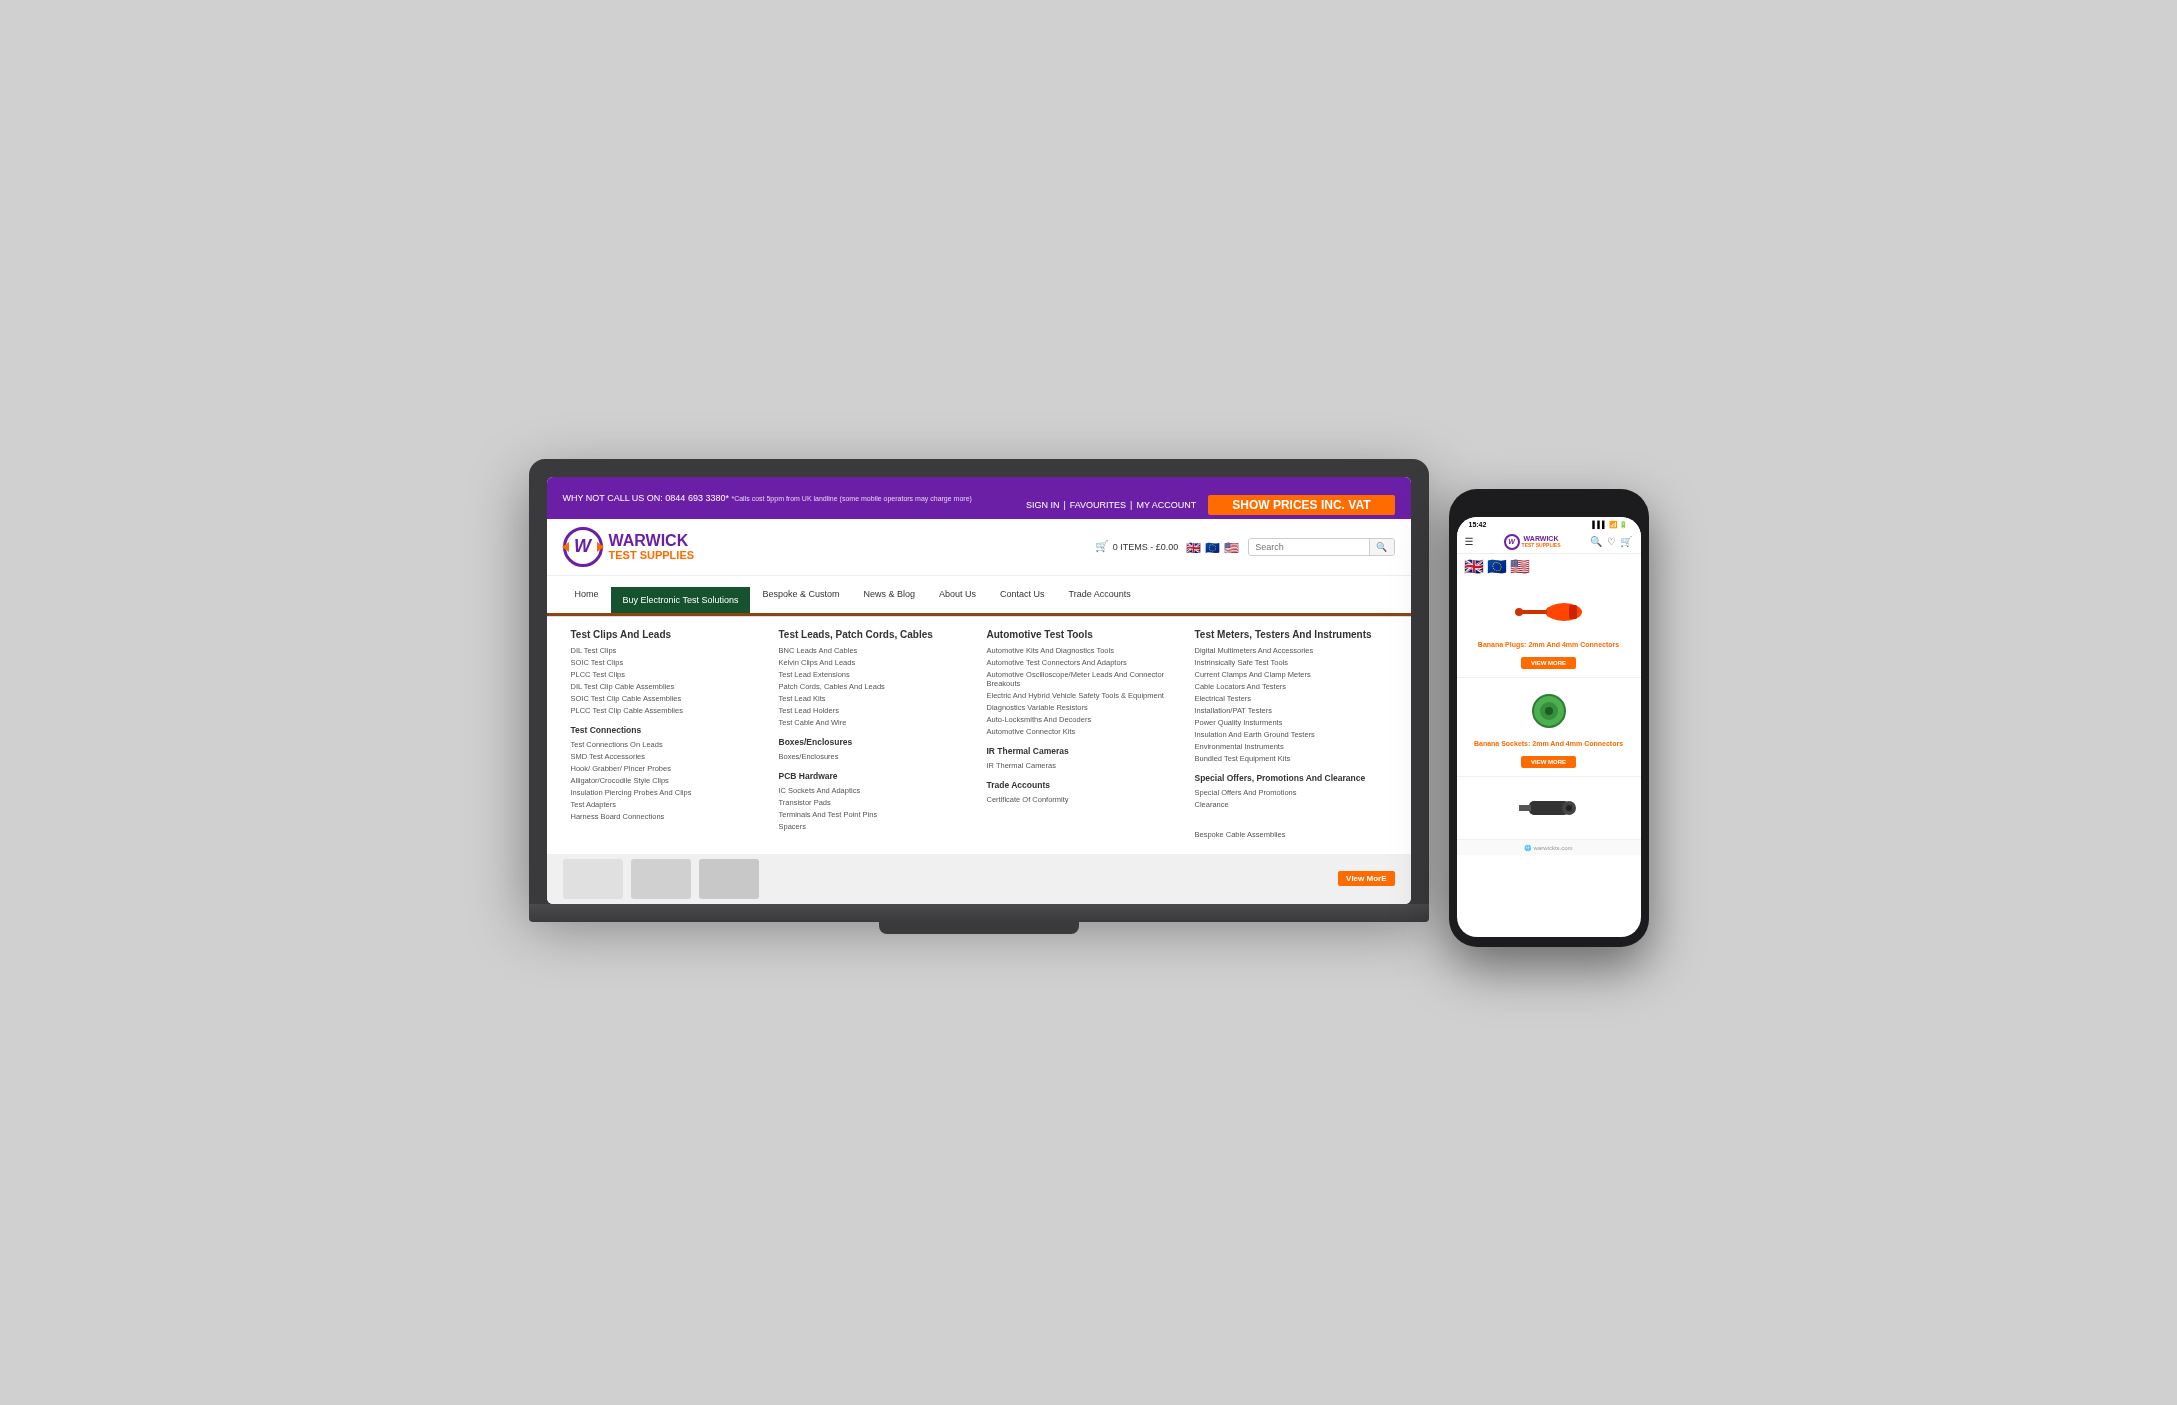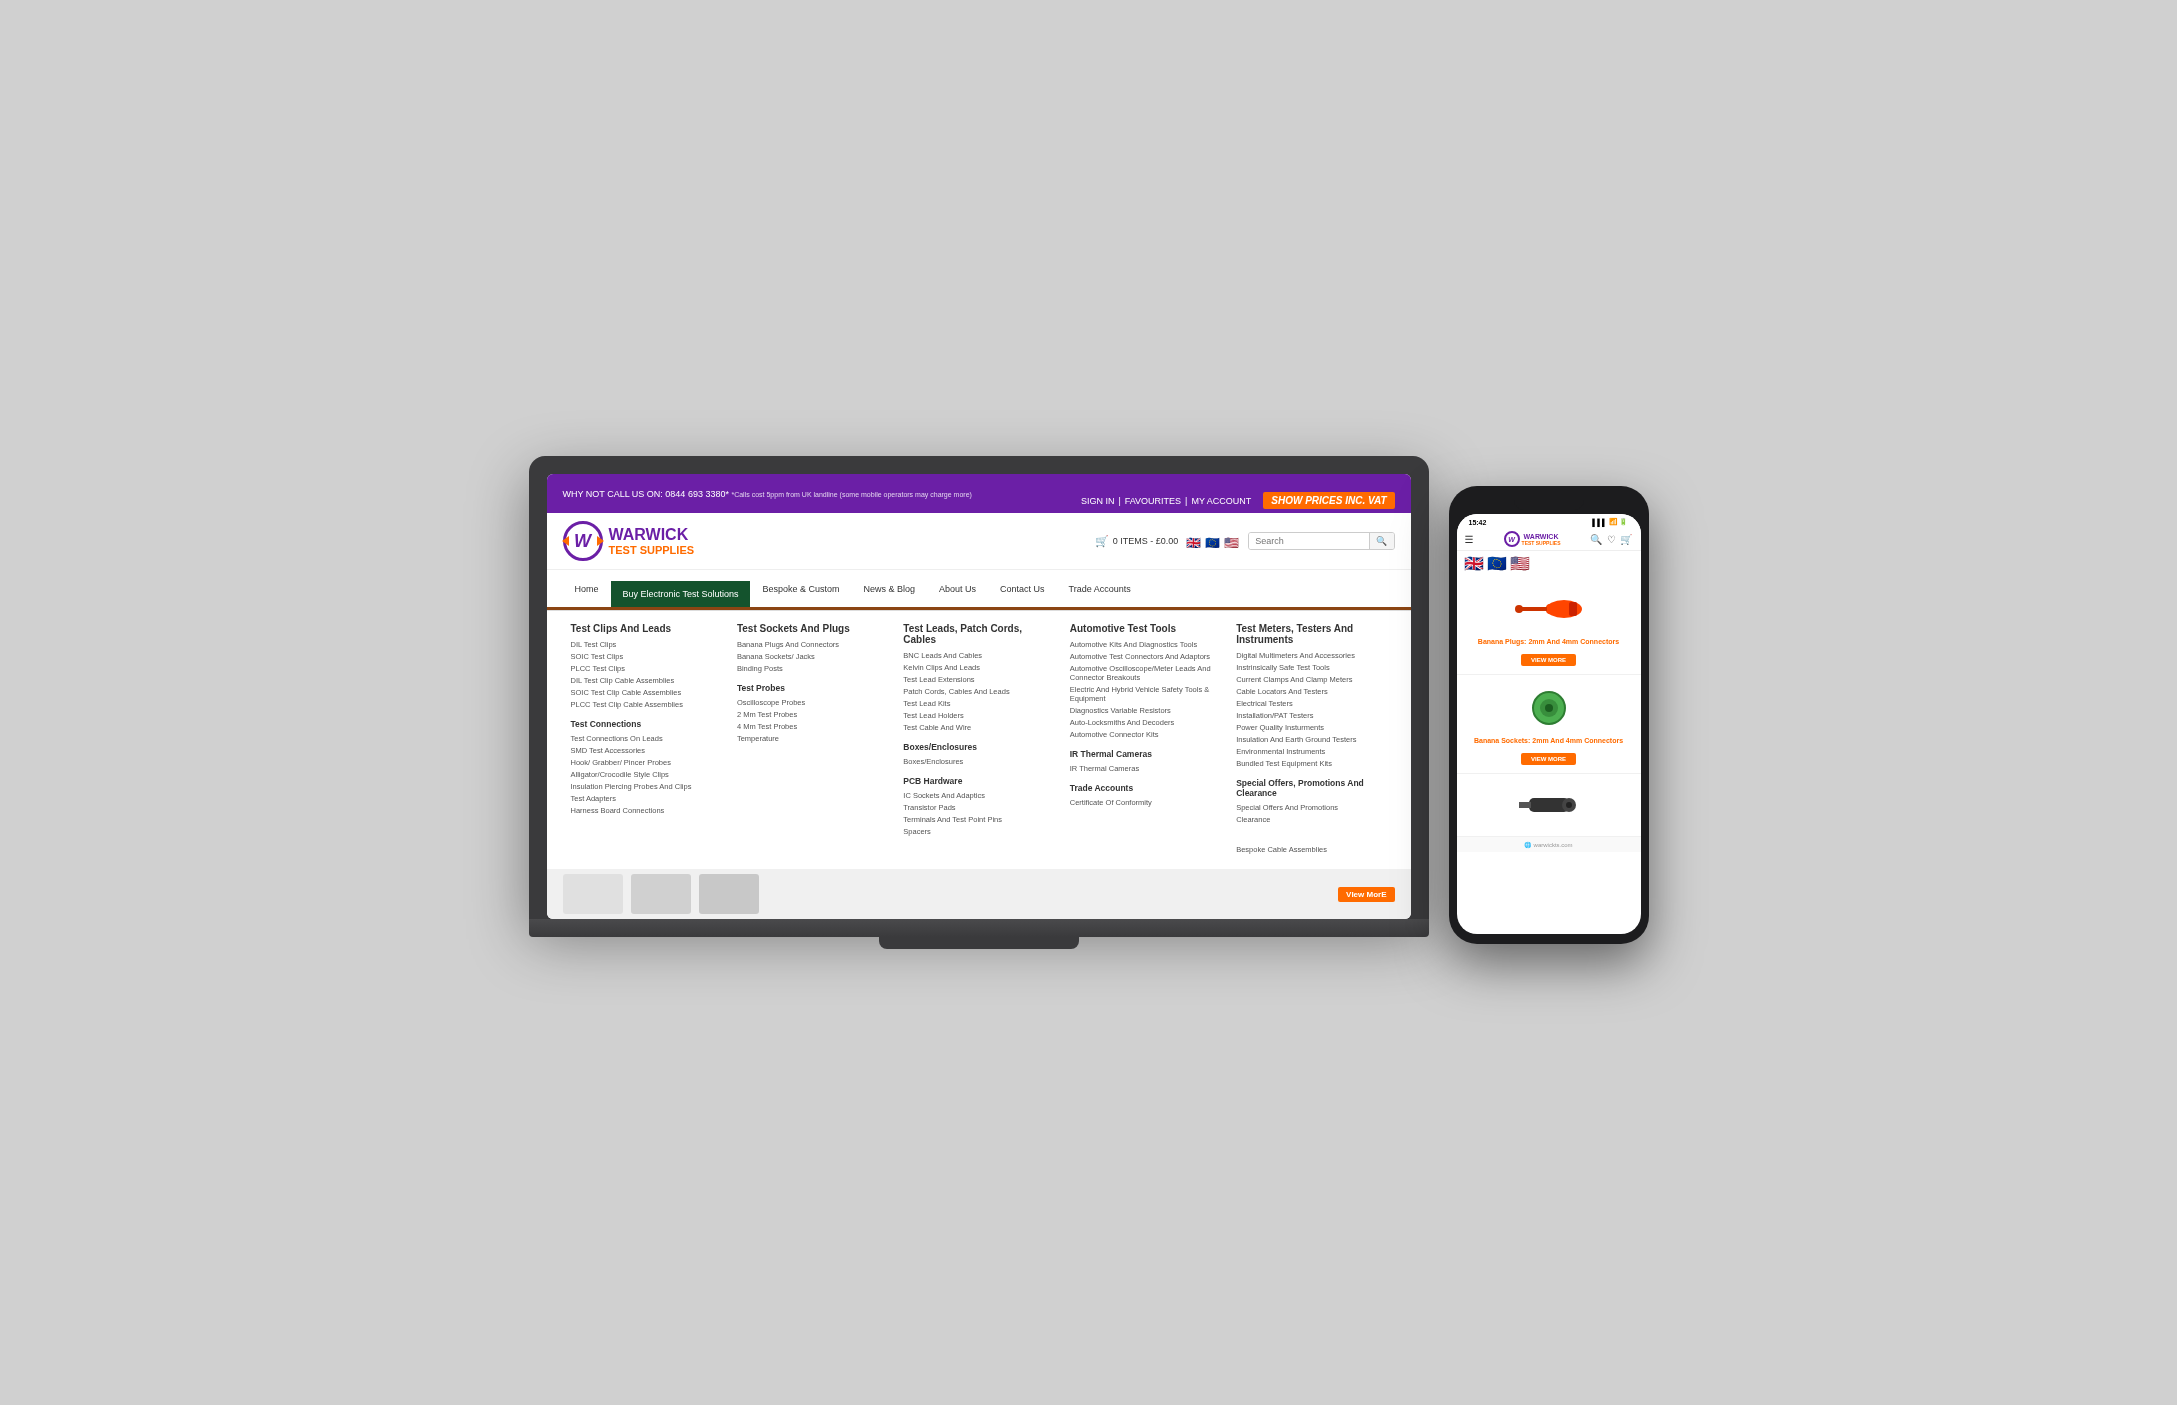--- a/index.html
+++ b/index.html
@@ -56,25 +56,24 @@
       justify-content: space-between;
       align-items: center;
       padding: 4px 16px;
       font-size: 9px;
       color: #fff;
     }
     .site-header-bar .sign-in-area { display: flex; gap: 4px; align-items: center; margin-top: 14px; }
     .site-header-bar .show-prices-btn {
       background: #ff6b00;
       color: #fff;
-      padding: 3px 8px;
-      font-size: 10px;
+      padding: 3px 24px;
+      font-size: 12px;
       font-weight: bold;
       border-radius: 2px;
-      font-style: italic;
     }
 
     .site-header {
       background: #fff;
       padding: 8px 16px;
       display: flex;
       align-items: center;
       justify-content: space-between;
       border-bottom: 1px solid #eee;
     }
@@ -407,32 +406,20 @@
             <div class="dropdown-section-title">Test Connections</div>
             <a class="dropdown-link">Test Connections On Leads</a>
             <a class="dropdown-link">SMD Test Accessories</a>
             <a class="dropdown-link">Hook/ Grabber/ Pincer Probes</a>
             <a class="dropdown-link">Alligator/Crocodile Style Clips</a>
             <a class="dropdown-link">Insulation Piercing Probes And Clips</a>
             <a class="dropdown-link">Test Adapters</a>
             <a class="dropdown-link">Harness Board Connections</a>
           </div>
 
-          <div class="dropdown-col">
-            <div class="dropdown-col-title">Test Sockets And Plugs</div>
-            <a class="dropdown-link">Banana Plugs And Connectors</a>
-            <a class="dropdown-link">Banana Sockets/ Jacks</a>
-            <a class="dropdown-link">Binding Posts</a>
-
-            <div class="dropdown-section-title">Test Probes</div>
-            <a class="dropdown-link">Oscilloscope Probes</a>
-            <a class="dropdown-link">2 Mm Test Probes</a>
-            <a class="dropdown-link">4 Mm Test Probes</a>
-            <a class="dropdown-link">Temperature</a>
-          </div>
 
           <div class="dropdown-col">
             <div class="dropdown-col-title">Test Leads, Patch Cords, Cables</div>
             <a class="dropdown-link">BNC Leads And Cables</a>
             <a class="dropdown-link">Kelvin Clips And Leads</a>
             <a class="dropdown-link">Test Lead Extensions</a>
             <a class="dropdown-link">Patch Cords, Cables And Leads</a>
             <a class="dropdown-link">Test Lead Kits</a>
             <a class="dropdown-link">Test Lead Holders</a>
             <a class="dropdown-link">Test Cable And Wire</a>

